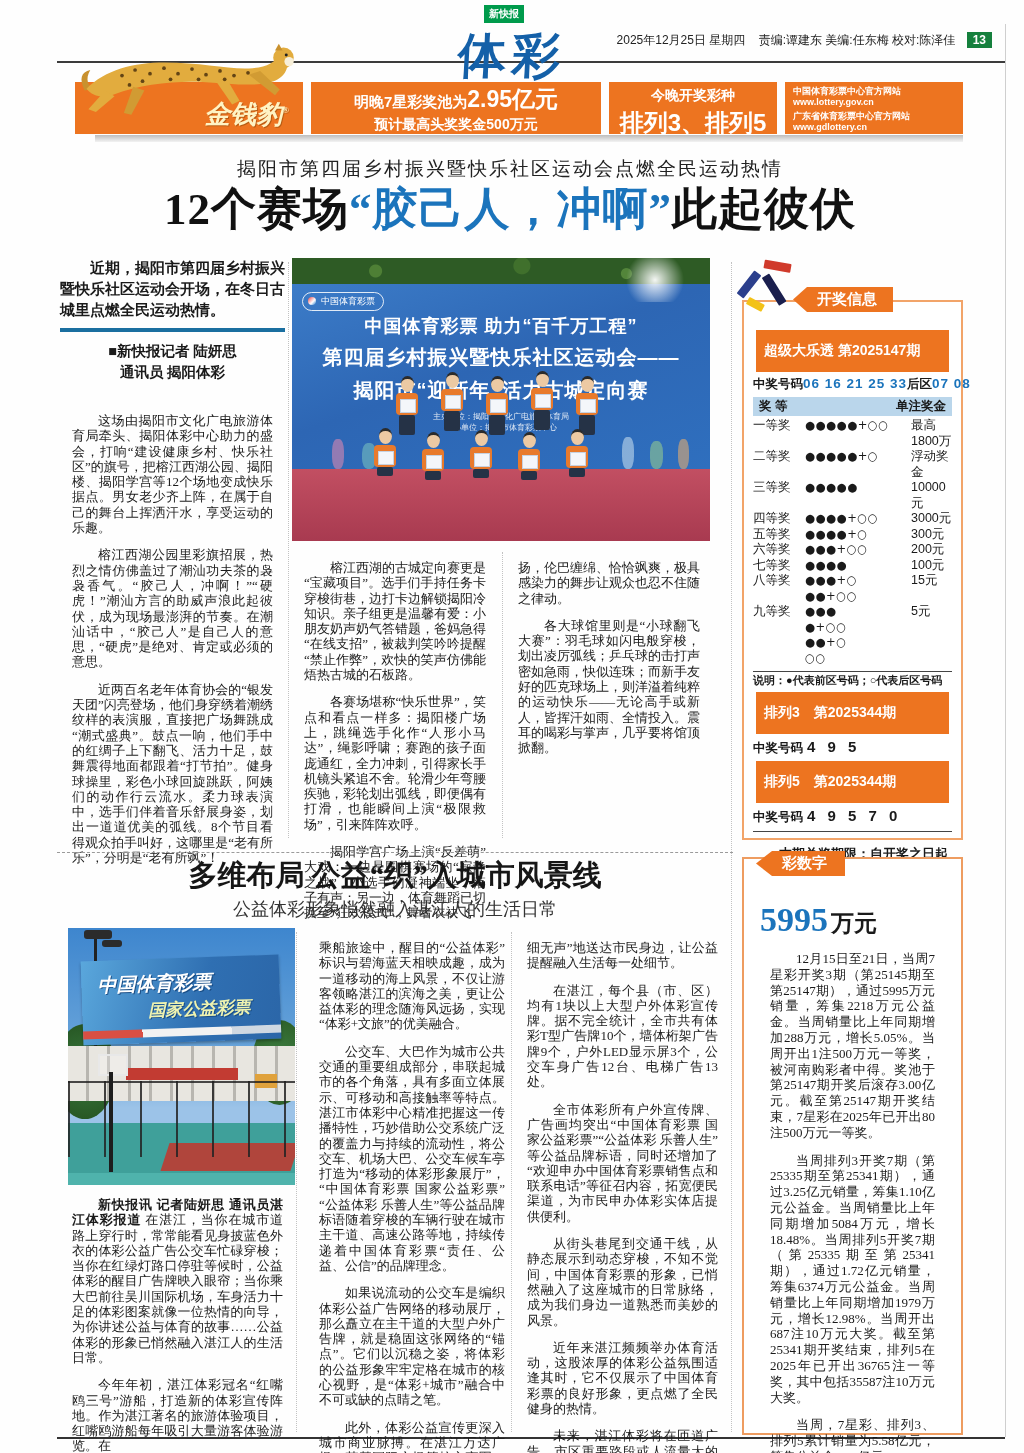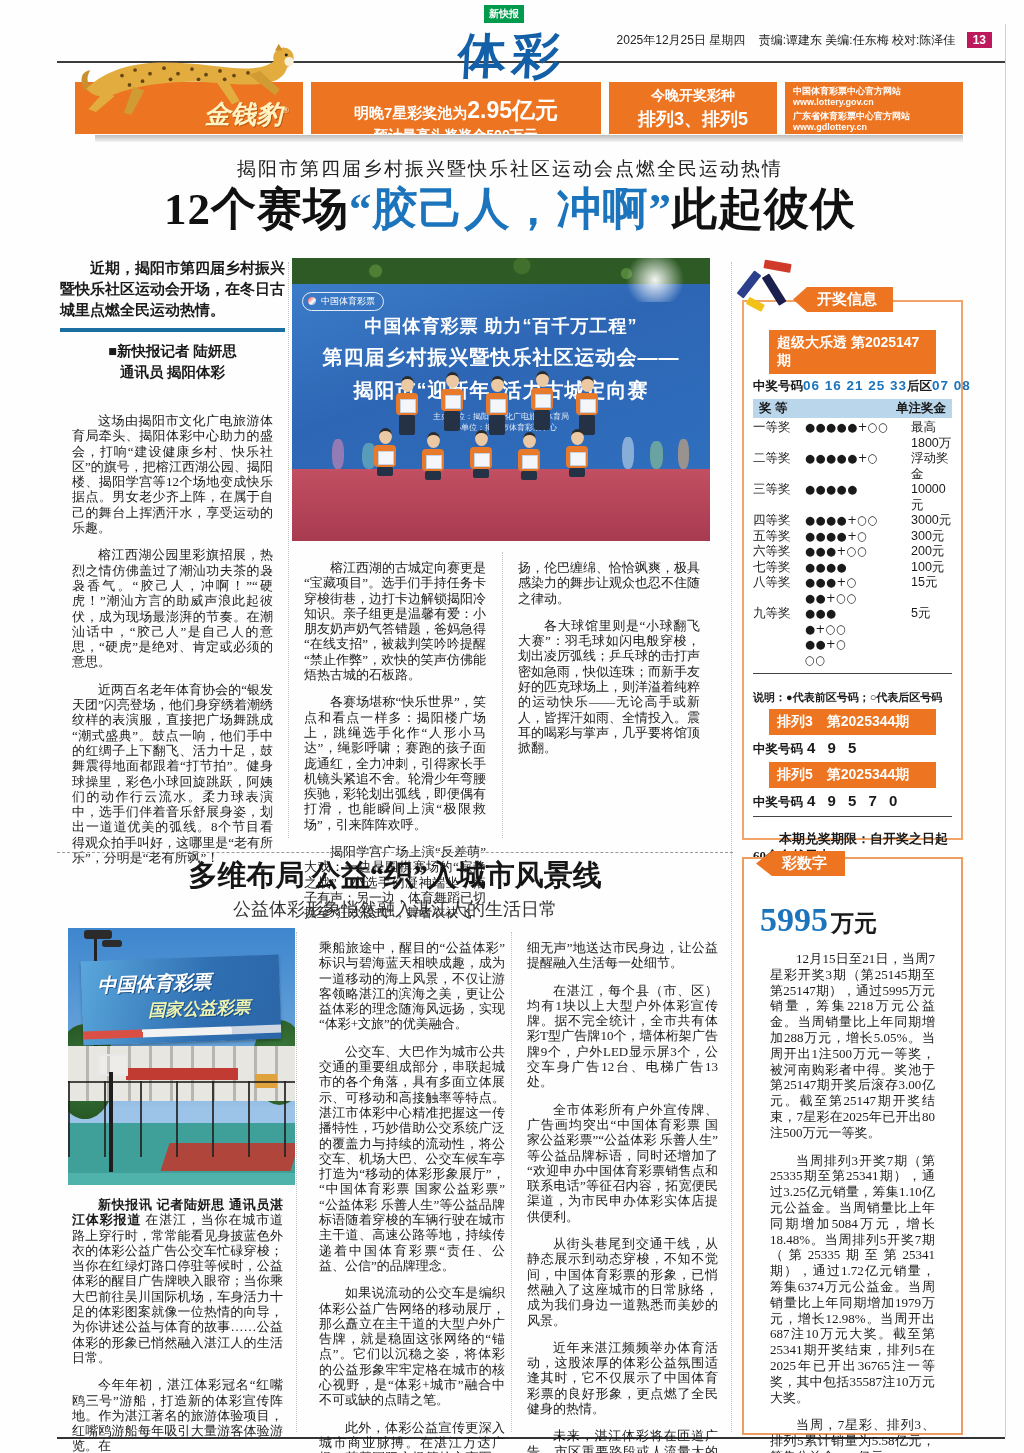--- a/index.html
+++ b/index.html
@@ -11,36 +11,36 @@
   .rule-top{left:57px;top:61px;width:948px;height:2px;background:#3c3c3c;}
   .right-rule{left:1005px;top:24px;width:1px;height:1413px;background:#cfcfcf;}
   .rule-bottom{left:57px;top:1437px;width:948px;height:2px;background:#333;}
   .paper-logo{left:484px;top:5px;background:#009B4C;color:#fff;font-size:10px;font-weight:bold;
               padding:2px 5px;font-family:"Liberation Sans",sans-serif;z-index:5;}
   .section-title{left:384px;top:24px;width:256px;text-align:center;font-size:48px;font-weight:bold;
                  color:#1460A8;letter-spacing:6px;z-index:4;transform:skewX(-3deg);}
   .header-meta{left:580px;top:32px;width:412px;text-align:right;font-size:12px;color:#222;
                font-family:"Liberation Sans",sans-serif;}
   .header-meta .sep{display:inline-block;width:10px;}
-  .pageno{display:inline-block;background:#be185d;color:#fff;font-weight:bold;padding:1px 6px;margin-left:8px;}
+  .pageno{display:inline-block;background:#15803d;color:#fff;font-weight:bold;padding:1px 6px;margin-left:8px;}
 
   
   .bn{position:absolute;top:82px;height:52px;background:#ED7420;color:#fff;
       font-family:"Liberation Sans",sans-serif;box-sizing:border-box;}
   .bn-brand{left:75px;width:228px;}
   .brand-script{position:absolute;right:14px;bottom:2px;font-size:26px;font-style:italic;font-weight:bold;
                 color:#FFF3C4;text-shadow:1px 1px 0 #b85b12;font-family:"Liberation Serif",serif;}
   .brand-script sup{font-size:9px;}
-  .bn-jackpot{left:311px;width:290px;text-align:center;padding-top:13px;}
+  .bn-jackpot{left:311px;width:290px;text-align:center;padding-top:2px;}
   .bn-jackpot .l1{font-size:15px;font-weight:bold;}
   .bn-jackpot .amt{font-size:23px;}
   .bn-jackpot .l2{font-size:14px;font-weight:bold;margin-top:1px;}
   .bn-tonight{left:609px;width:168px;text-align:center;padding-top:5px;}
   .bn-tonight .l1{font-size:14px;font-weight:bold;}
-  .bn-tonight .l2{font-size:18px;font-weight:bold;margin-top:2px;}
+  .bn-tonight .l2{font-size:24px;font-weight:bold;margin-top:2px;}
   .bn-sites{left:785px;width:178px;padding:4px 8px;font-size:9px;line-height:11px;font-weight:bold;}
   .bn-sites .grp{margin-bottom:3px;}
   .bn-shadow{left:95px;top:135px;width:868px;height:7px;background:linear-gradient(#bdbdbd,#f3f3f3);}
   .cheetah{left:72px;top:42px;width:240px;height:84px;z-index:3;}
 
   
   .kicker{left:57px;top:156px;width:906px;text-align:center;font-size:19px;letter-spacing:2px;color:#222;}
   .headline{left:57px;top:179px;width:906px;text-align:center;font-size:45px;font-weight:bold;
             letter-spacing:1px;color:#111;}
   .hl-blue{color:#1B74BC;}
@@ -91,30 +91,30 @@
   .kid .legs{width:16px;height:20px;background:#253246;margin:0 auto;border-radius:2px;}
   .kid.kneel .legs{height:9px;}
 
   
   .star-logo{left:737px;top:256px;width:58px;height:62px;z-index:3;}
   .lot-tab{left:793px;top:287px;background:#ED7420;color:#fff;font-weight:bold;font-size:15px;
     padding:3px 16px 3px 24px;font-family:"Liberation Sans",sans-serif;z-index:3;
     clip-path:polygon(14px 0,100% 0,100% 100%,14px 100%,0 50%);}
   .lotbox{left:742px;top:300px;width:221px;height:540px;border:2px solid #F2A469;box-sizing:border-box;
     padding:24px 9px 6px;background:#fff;font-family:"Liberation Sans",sans-serif;}
-  .obar{background:#ED7420;color:#fff;font-weight:bold;font-size:14px;padding:4px 8px;margin:4px 16px;}
+  .obar{background:#ED7420;color:#fff;font-weight:bold;font-size:14px;padding:12px 8px;margin:4px 3px;}
   .winline{font-size:12.5px;font-weight:bold;margin:3px 0 4px;white-space:nowrap;}
   .num{color:#1B74BC;font-size:13.5px;font-weight:bold;letter-spacing:1px;}
   .thead{display:flex;justify-content:space-between;background:#BAD6EB;font-size:12.5px;font-weight:bold;
     padding:1px 6px;margin-bottom:2px;}
   .prize-row{display:flex;font-size:12.5px;line-height:15.5px;}
   .pg{width:52px;}
   .pb{width:106px;font-size:11.5px;letter-spacing:.5px;font-family:"DejaVu Sans",sans-serif;}
   .pz{flex:1;}
-  .lnote{border-top:1.5px solid #444;margin-top:5px;padding-top:16px;font-size:11px;font-weight:bold;}
+  .lnote{border-top:1.5px solid #444;margin-top:5px;padding-top:1px;font-size:11px;font-weight:bold;}
   .pnum{font-size:15px;font-weight:bold;margin:1px 0 3px;}
   .pnum .plabel{font-size:12.5px;margin-right:4px;}
   .pnum .digits{letter-spacing:4px;}
   .redeem{border-top:1.5px solid #444;margin-top:5px;padding-top:13px;font-size:13px;font-weight:bold;
     line-height:17px;text-indent:2em;font-family:"Liberation Serif",serif;}
   .qrrow{display:flex;margin-top:8px;}
   .qr{width:90px;height:90px;flex:none;}
   .qrcap{margin-left:8px;font-size:12px;font-weight:bold;color:#666;line-height:15px;padding-top:10px;}
   .qrcap .blk{margin-bottom:12px;}
 

